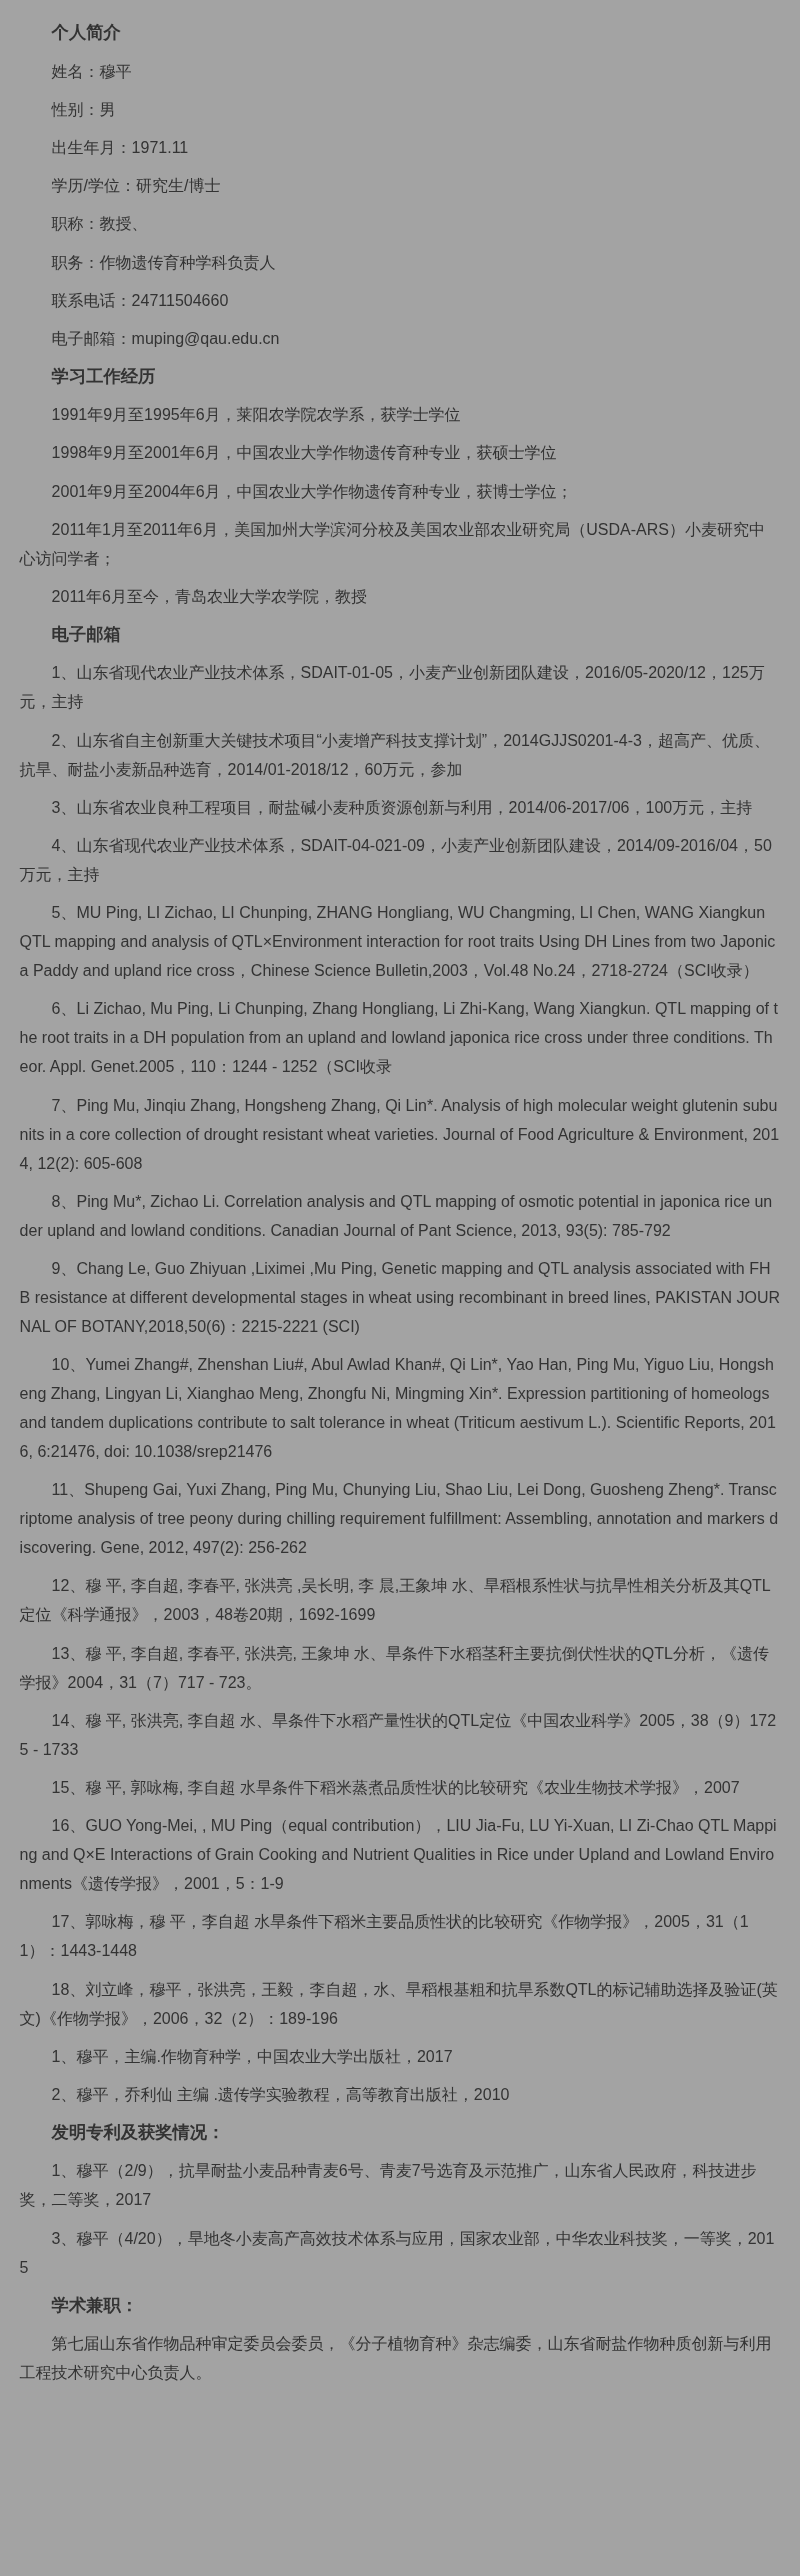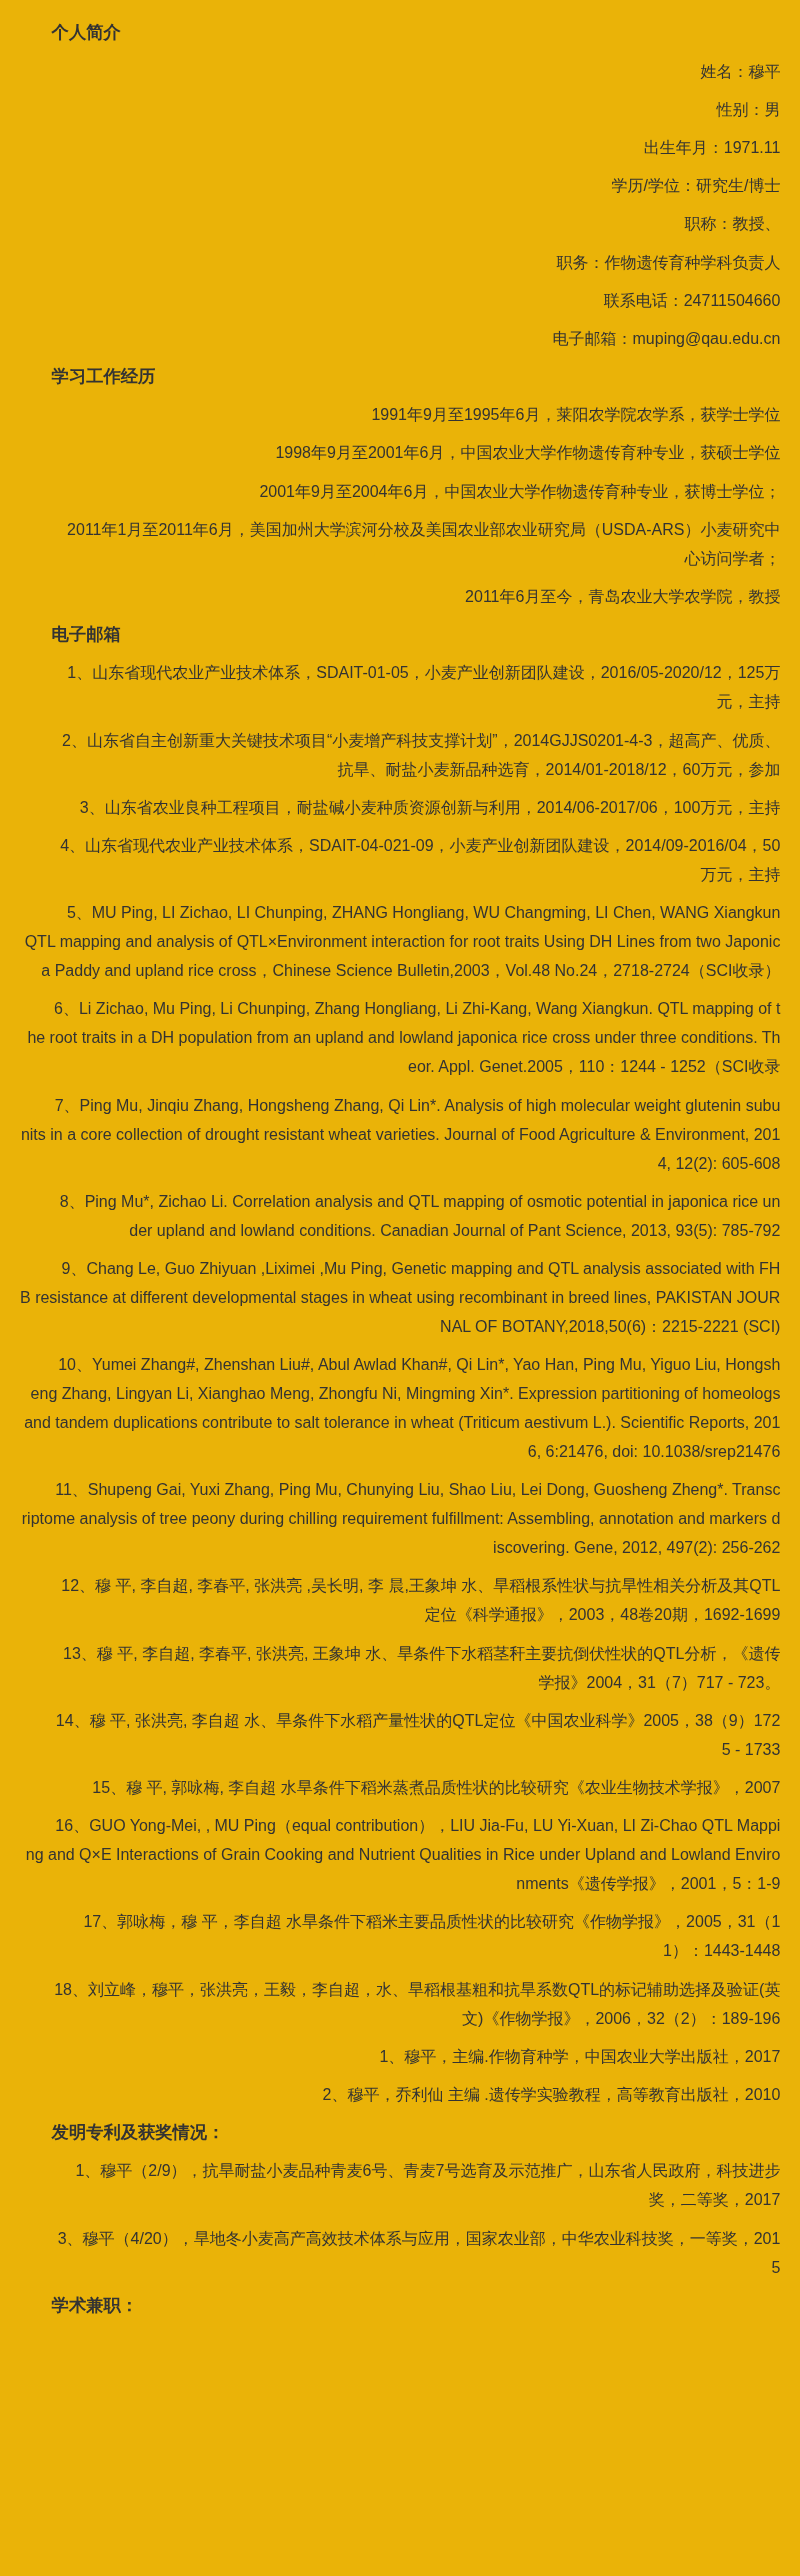--- a/index.html
+++ b/index.html
@@ -11,41 +11,41 @@
   body {
     width: 800px;
     color: #333333;
     font-family: "Liberation Sans", "DejaVu Sans", sans-serif;
   }
   .page {
     box-sizing: border-box;
     width: 800px;
     min-height: 2576px;
     padding: 9.2px 19.6px 23px 19.6px;
-    background: #eab308;
+    background: #a3a3a3;
   }
   .section { display: block; }
   .sec-heading {
     font-size: 17.3px;
     line-height: 29px;
     font-weight: 700;
     color: #333333;
     margin: 9.2px 0;
     text-indent: 32px;
     word-break: break-all;
   }
   .sec-body p {
     font-size: 16px;
     line-height: 29px;
     font-weight: 400;
     color: #333333;
     margin: 9.2px 0;
     text-indent: 32px;
     word-break: break-all;
-    text-align: right;
+    text-align: left;
   }
 </style>
 </head>
 <body>
 
 <div class="page">
 
   <section class="section">
     <h2 class="sec-heading">个人简介</h2>
     <div class="sec-body">
@@ -100,16 +100,19 @@
   <section class="section">
     <h2 class="sec-heading">发明专利及获奖情况：</h2>
     <div class="sec-body">
         <p>1、穆平（2/9），抗旱耐盐小麦品种青麦6号、青麦7号选育及示范推广，山东省人民政府，科技进步奖，二等奖，2017</p>
         <p>3、穆平（4/20），旱地冬小麦高产高效技术体系与应用，国家农业部，中华农业科技奖，一等奖，2015</p>
       </div>
   </section>
 
   <section class="section">
     <h2 class="sec-heading">学术兼职：</h2>
+    <div class="sec-body">
+        <p>第七届山东省作物品种审定委员会委员，《分子植物育种》杂志编委，山东省耐盐作物种质创新与利用工程技术研究中心负责人。</p>
+      </div>
   </section>
 
 </div>
 
 
 </body></html>

